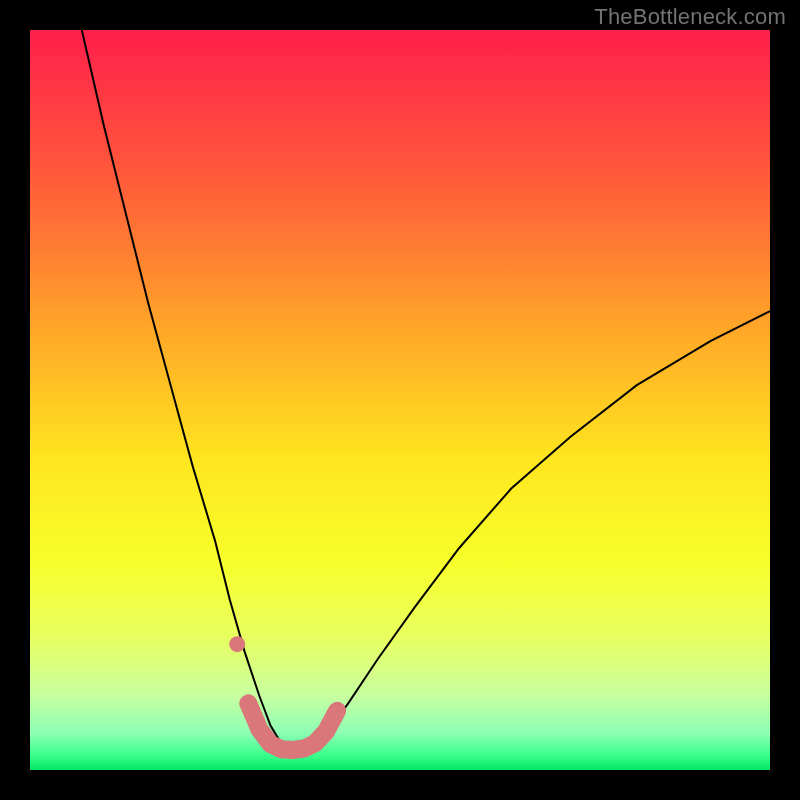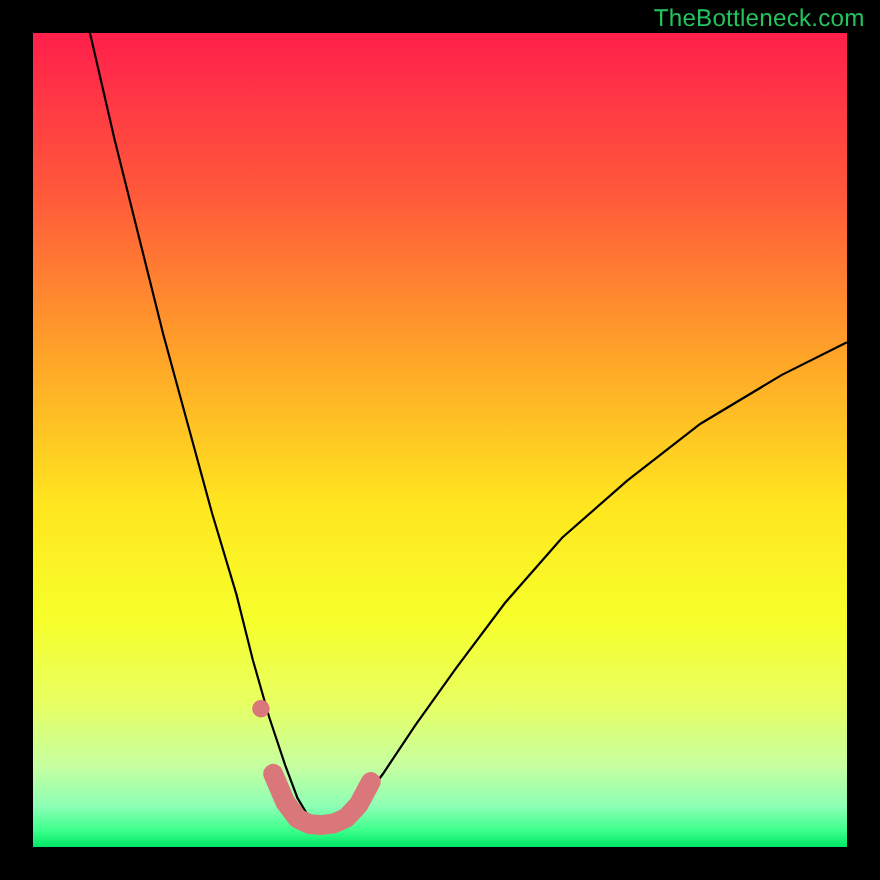--- a/index.html
+++ b/index.html
@@ -35,21 +35,21 @@
     inset: 0;
     width: 740px;
     height: 740px;
   }
   .watermark {
     position: absolute;
     top: 4px;
     right: 14px;
     font-family: Arial, Helvetica, sans-serif;
     font-size: 22px;
-    color: #22c55e;
+    color: #737373;
     letter-spacing: 0.2px;
     user-select: none;
   }
 </style>
 </head>
 <body>
 
 <div class="frame">
 
   <div class="plot-area">

